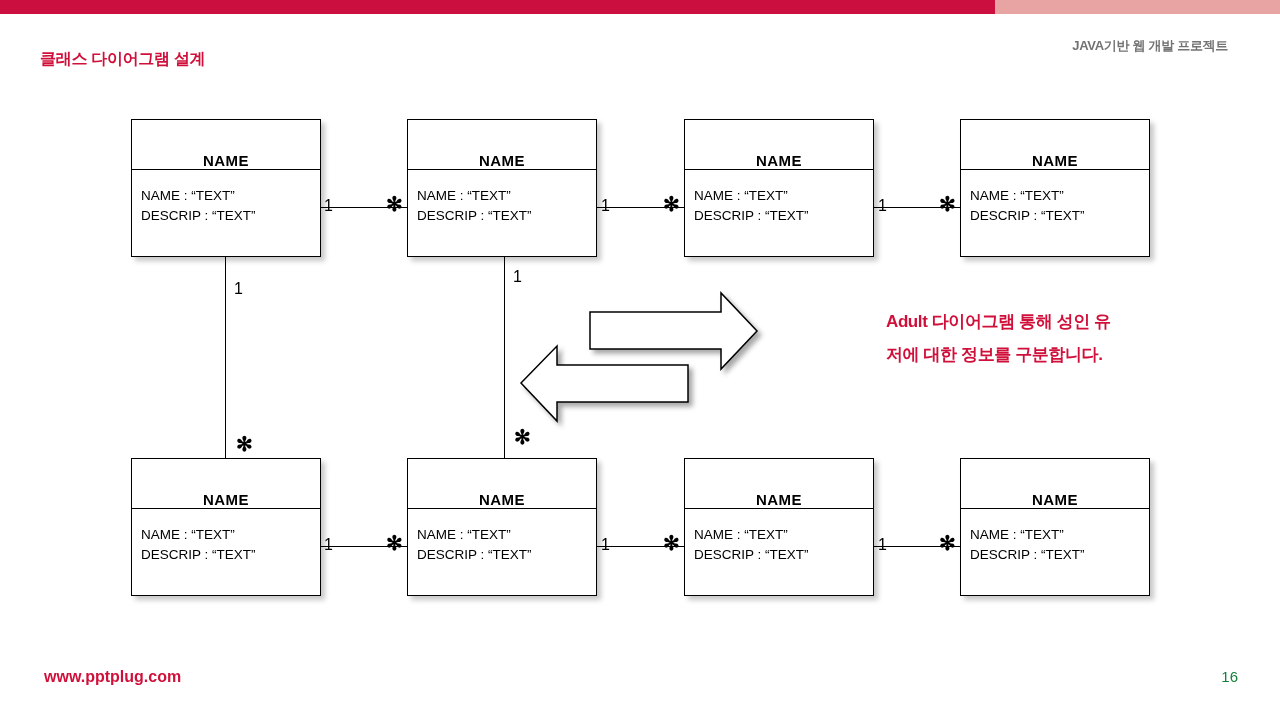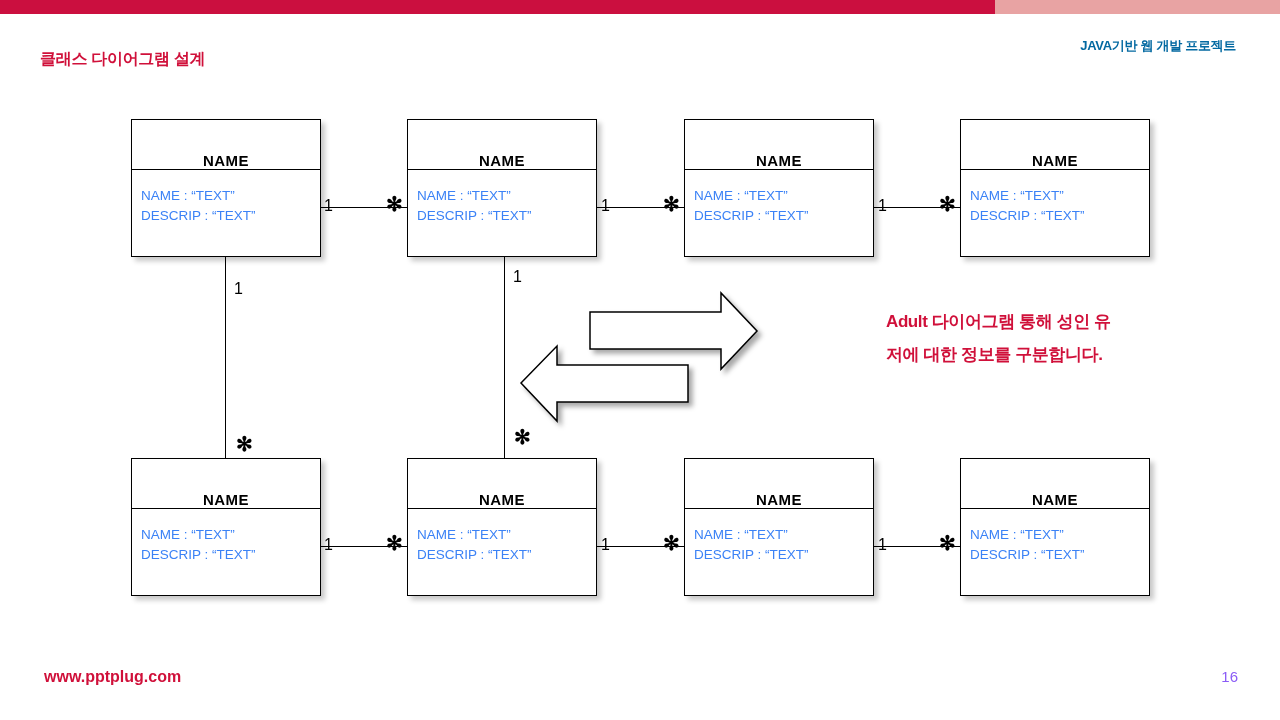--- a/index.html
+++ b/index.html
@@ -38,24 +38,24 @@
   #slide-title {
     position: absolute;
     left: 40px; top: 49px;
     font-size: 16px;
     font-weight: bold;
     color: #d0103a;
     letter-spacing: -0.3px;
   }
   #project-title {
     position: absolute;
-    right: 44px; top: 37px;
+    right: 52px; top: 37px;
     font-size: 13px;
     font-weight: bold;
-    color: #0369a1;
+    color: #737373;
     letter-spacing: -0.3px;
   }
 
   
   #diagram {
     position: absolute;
     left: 0; top: 0;
     width: 1280px; height: 720px;
   }
 
@@ -83,21 +83,21 @@
     font-weight: bold;
     color: #000000;
     letter-spacing: 0.4px;
   }
   .class-body {
     padding: 16px 0 0 9px;
     box-sizing: border-box;
   }
   .class-attr {
     font-size: 13.5px;
-    color: #3b82f6;
+    color: #000000;
     line-height: 20px;
     white-space: nowrap;
   }
 
   
   .conn-h {
     position: absolute;
     height: 0;
     border-top: 1.4px solid #000000;
     z-index: 2;
@@ -149,21 +149,21 @@
     position: absolute;
     left: 44px; top: 668px;
     font-size: 16px;
     font-weight: bold;
     color: #d0103a;
   }
   #page-number {
     position: absolute;
     right: 42px; top: 668px;
     font-size: 15px;
-    color: #8b5cf6;
+    color: #15803d;
   }
 </style>
 </head>
 <body>
 
 <div id="top-bar">
   <div id="top-bar-left"></div>
   <div id="top-bar-right"></div>
 </div>
 

